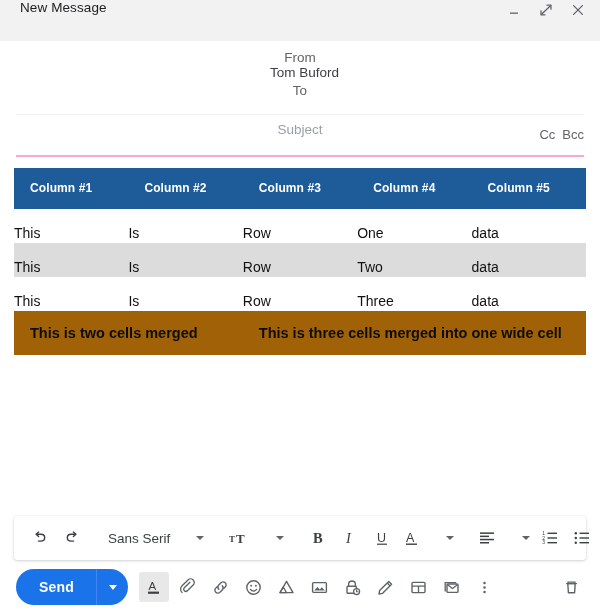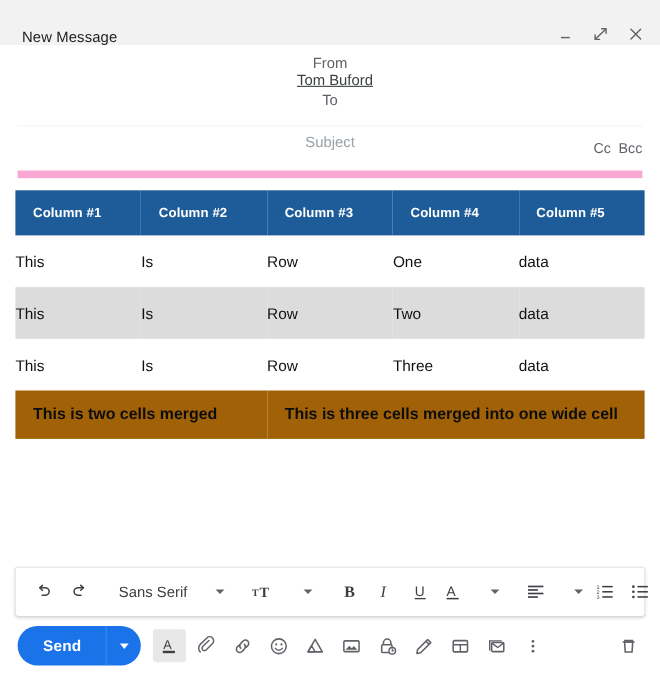--- a/index.html
+++ b/index.html
@@ -23,21 +23,21 @@
     box-sizing: border-box;
     display: flex;
     flex-direction: column;
   }
 
   
   .titlebar {
     height: 41px;
     background: #f2f2f2;
     display: flex;
-    align-items: flex-end;
+    align-items: flex-start;
     padding: 0 12px 0 20px;
     box-sizing: border-box;
     flex: 0 0 auto;
   }
   .titlebar-title {
     font-size: 13.5px;
     color: #202124;
     font-weight: 500;
     letter-spacing: .1px;
     flex: 1 1 auto;
@@ -73,32 +73,31 @@
     flex-direction: column;
   }
   .field-row.from { margin-top: 9px; }
   .field-row.to {
     margin-top: 2px;
     border-bottom: 1px solid #f1f3f4;
     gap: 29px;
   }
   .field-row.subject {
     margin-top: 7px;
-    border-bottom: 7px solid #f9a8d4;
+    border-bottom: 2px solid #f9a8d4;
     height: 33px;
   }
   .field-label {
     color: #5f6368;
     font-size: 13.5px;
   }
   .field-value {
     color: #3c4043;
     font-size: 13.5px;
     margin-left: 9px;
-    text-decoration: underline;
   }
   .field-placeholder {
     color: #9aa0a6;
     font-size: 13.5px;
   }
   .ccbcc {
     margin-left: auto;
     display: flex;
     gap: 7px;
     color: #5f6368;
@@ -121,21 +120,21 @@
   table.msg-table thead th {
     background: #1d5c99;
     color: #ffffff;
     font-weight: bold;
     font-size: 12px;
     text-align: left;
     padding: 13px 0 14px 16px;
     letter-spacing: .1px;
   }
   table.msg-table tbody td {
-    padding: 14px 0 14px 0;
+    padding: 14px 0 1px 0;
     color: #111111;
     font-size: 14px;
     height: 19px;
     vertical-align: middle;
   }
   table.msg-table tbody tr.zebra td {
     background: #dcdcdc;
   }
   table.msg-table tbody tr.merged td {
     background: #a16207;

